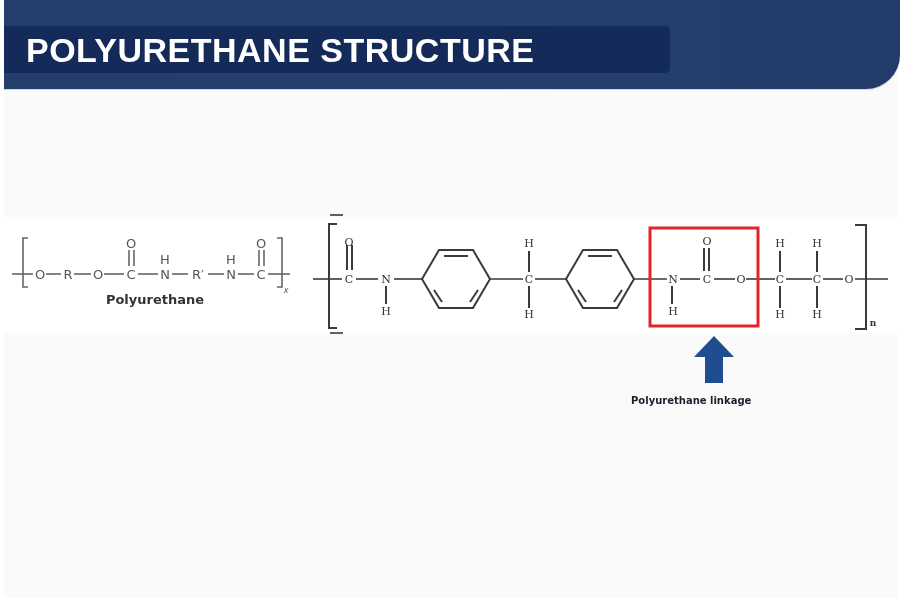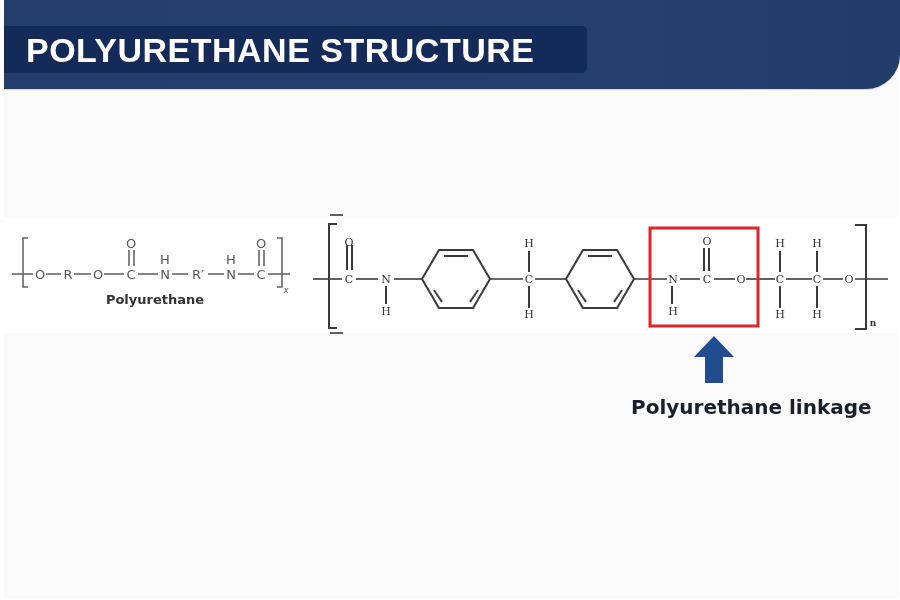--- a/index.html
+++ b/index.html
@@ -12,38 +12,38 @@
       position: absolute; left: 4px; top: 0; width: 894px; height: 598px;
       background: #fafafa;
     }
     .header-bar {
       position: absolute; left: 4px; top: 0; width: 896px; height: 89px;
       background: linear-gradient(90deg, #233d6c 0%, #243f6e 60%, #223c6a 100%);
       border-bottom-right-radius: 34px;
       box-shadow: 0 1px 1px rgba(0,0,0,0.15);
     }
     .title-box {
-      position: absolute; left: 4px; top: 26px; width: 583px; height: 47px;
+      position: absolute; left: 4px; top: 26px; width: 666px; height: 47px;
       background: #142a59;
       border-top-right-radius: 5px; border-bottom-right-radius: 5px;
     }
     .title-text {
       position: absolute; left: 22px; top: 4px;
       color: #ffffff; font-weight: bold; font-size: 34px; letter-spacing: 0.5px;
       line-height: 40px; white-space: nowrap;
       font-family: "Liberation Sans", sans-serif;
     }
     .diagram-band {
       position: absolute; left: 4px; top: 217px; width: 894px; height: 116px;
       background: #ffffff;
     }
     svg.chem { position: absolute; left: 0; top: 0; }
     .linkage-label {
       position: absolute; left: 631px; top: 395px;
-      font-size: 20px; font-weight: bold; color: #1a1f2e;
+      font-size: 10px; font-weight: bold; color: #1a1f2e;
       font-family: "DejaVu Sans", sans-serif; white-space: nowrap;
     }
   </style>
 </head>
 <body>
 
 <div class="slide-panel"></div>
 
 <div class="header-bar">
   <div class="title-box" style="left:0;">

